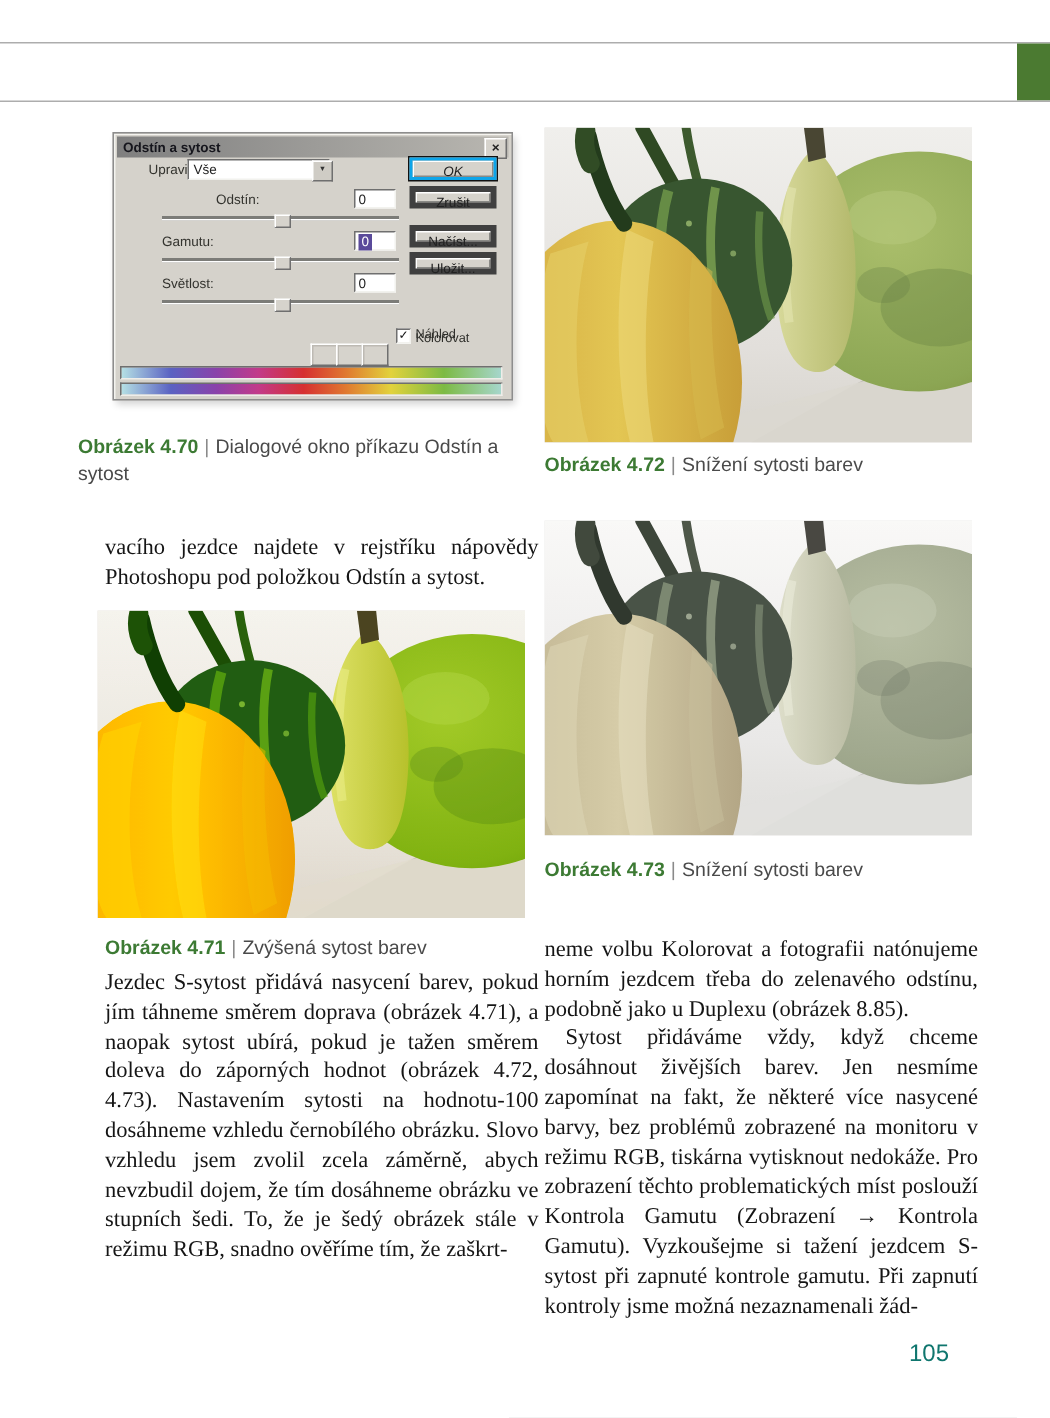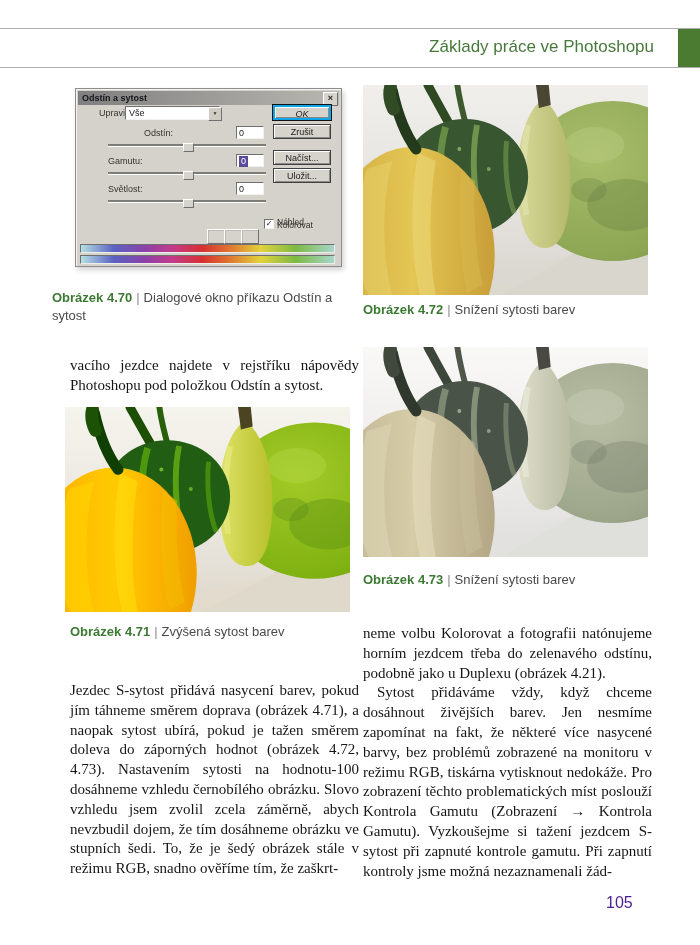--- a/index.html
+++ b/index.html
@@ -34,21 +34,21 @@
   .dval{position:absolute;left:160px;width:28px;height:13px;background:#fff;
         border:1px solid;border-color:#6f6f6f #f2f2ee #f2f2ee #6f6f6f;
         font-size:9px;line-height:12px;padding-left:2px;box-sizing:border-box;color:#222;}
   .dsel{display:inline-block;background:#5a4a9a;color:#fff;font-size:9px;line-height:11px;
         padding:0 2px;}
   .dtrack{position:absolute;left:32px;width:158px;height:2px;background:#7c7c78;
           border-bottom:1px solid #fff;}
   .dthumb{position:absolute;left:107px;width:9px;height:7px;background:#d6d3cc;
           border:1px solid;border-color:#ffffff #6f6f6f #6f6f6f #ffffff;}
   .dbtn{position:absolute;left:197px;width:58px;height:15px;background:#d6d3cc;
-        border:1px solid #404040;box-shadow:inset 1px 1px 0 #fff,inset -1px -1px 0 #8a8a86;
+        border:4px solid #404040;box-shadow:inset 1px 1px 0 #fff,inset -1px -1px 0 #8a8a86;
         font-size:9px;text-align:center;line-height:14px;color:#222;box-sizing:border-box;}
   .dbtn.default{border:2px solid #0ea5e9;box-shadow:0 0 0 1px #111,inset 1px 1px 0 #fff,inset -1px -1px 0 #8a8a86;font-style:italic;}
   .deye{position:absolute;width:16px;height:13px;background:#d6d3cc;top:140px;
         border:1px solid;border-color:#ffffff #6f6f6f #6f6f6f #ffffff;
         box-shadow:inset 1px 1px 0 #bdbab3;}
   .dcheckrow{position:absolute;left:188px;height:10px;font-size:8.5px;color:#2e2e2a;}
   .dcheckbox{display:inline-block;width:8px;height:8px;background:#fff;vertical-align:-1px;
         border:1px solid;border-color:#6f6f6f #f2f2ee #f2f2ee #6f6f6f;
         font-size:8px;line-height:8px;text-align:center;color:#111;margin-right:3px;}
   .dbar{position:absolute;left:4px;width:255px;height:9px;
@@ -65,21 +65,21 @@
 
   
   .caption{position:absolute;font-family:"Liberation Sans",sans-serif;font-size:13px;
            line-height:1.35;color:#4a4a4a;}
   .cap-label{color:#3c7a33;font-weight:bold;}
   .cap-div{color:#8a8a8a;margin:0 4px;}
   .bodytext{position:absolute;width:289px;font-size:15px;line-height:1.32;text-align:justify;}
   .bodytext p{margin:0;}
   .bodytext p.indent{text-indent:14px;}
   .pagenum{position:absolute;left:606px;top:894px;font-family:"Liberation Sans",sans-serif;
-           font-size:16px;color:#4c1d95;}
+           font-size:16px;color:#0f766e;}
 </style>
 </head>
 <body>
 
 <svg width="0" height="0" style="position:absolute" aria-hidden="true">
   <defs>
     <linearGradient id="bgG" x1="0" y1="0" x2="0" y2="1">
       <stop offset="0" stop-color="#f0efeb"></stop>
         <stop offset="0.7" stop-color="#e2dfda"></stop>
       <stop offset="1" stop-color="#d8d4cc"></stop>
@@ -127,21 +127,20 @@
       <path d="M100,86 C96,124 98,176 106,208 L122,200 C114,168 112,120 114,96 Z" fill="#dcb93a" opacity="0.5"></path>
       <path d="M30,6 C34,24 42,48 54,64" stroke="#203c18" stroke-width="11" fill="none" stroke-linecap="round"></path>
       <path d="M28,2 C26,10 28,18 31,24" stroke="#2e4e20" stroke-width="13" fill="none" stroke-linecap="round"></path>
     </symbol>
   </defs>
 </svg>
 
 <div class="page">
 
   <div class="rule rule-top"></div>
-  <div class="header-title">Základy práce ve Photoshopu</div>
   <div class="header-box"></div>
   <div class="rule rule-bottom"></div>
 
   <div class="dialog">
     <div class="dtitle">Odstín a sytost</div>
     <div class="dclose">×</div>
 
     <div class="dlabel" style="left:23px;top:19px;">Upravit:</div>
     <div class="dcombo">Vše</div>
     <div class="dcombo-btn">▼</div>
@@ -207,23 +206,23 @@
     <span class="cap-label">Obrázek 4.73</span><span class="cap-div">|</span><span>Snížení sytosti barev</span>
   </div>
   <div class="caption" style="left:70px;top:623px;width:292px;">
     <span class="cap-label">Obrázek 4.71</span><span class="cap-div">|</span><span>Zvýšená sytost barev</span>
   </div>
 
   <div class="bodytext" style="left:70px;top:356px;">
     <p>vacího jezdce najdete v rejstříku nápovědy Photoshopu pod položkou Odstín a sytost.</p>
   </div>
 
-  <div class="bodytext" style="left:70px;top:681px;">
+  <div class="bodytext" style="left:70px;top:646px;">
     <p>Jezdec S-sytost přidává nasycení barev, pokud jím táhneme směrem doprava (obrázek 4.71), a naopak sytost ubírá, pokud je tažen směrem doleva do záporných hodnot (obrázek 4.72, 4.73). Nastavením sytosti na hodnotu-100 dosáhneme vzhledu černobílého obrázku. Slovo vzhledu jsem zvolil zcela záměrně, abych nevzbudil dojem, že tím dosáhneme obrázku ve stupních šedi. To, že je šedý obrázek stále v režimu RGB, snadno ověříme tím, že zaškrt-</p>
   </div>
 
   <div class="bodytext" style="left:363px;top:624px;">
-    <p>neme volbu Kolorovat a fotografii natónujeme horním jezdcem třeba do zelenavého odstínu, podobně jako u Duplexu (obrázek 4.21).</p>
+    <p>neme volbu Kolorovat a fotografii natónujeme horním jezdcem třeba do zelenavého odstínu, podobně jako u Duplexu (obrázek 8.85).</p>
     <p class="indent">Sytost přidáváme vždy, když chceme dosáhnout živějších barev. Jen nesmíme zapomínat na fakt, že některé více nasycené barvy, bez problémů zobrazené na monitoru v režimu RGB, tiskárna vytisknout nedokáže. Pro zobrazení těchto problematických míst poslouží Kontrola Gamutu (Zobrazení → Kontrola Gamutu). Vyzkoušejme si tažení jezdcem S-sytost při zapnuté kontrole gamutu. Při zapnutí kontroly jsme možná nezaznamenali žád-</p>
   </div>
 
   <div class="pagenum">105</div>
 </div>
 
 </body></html>

